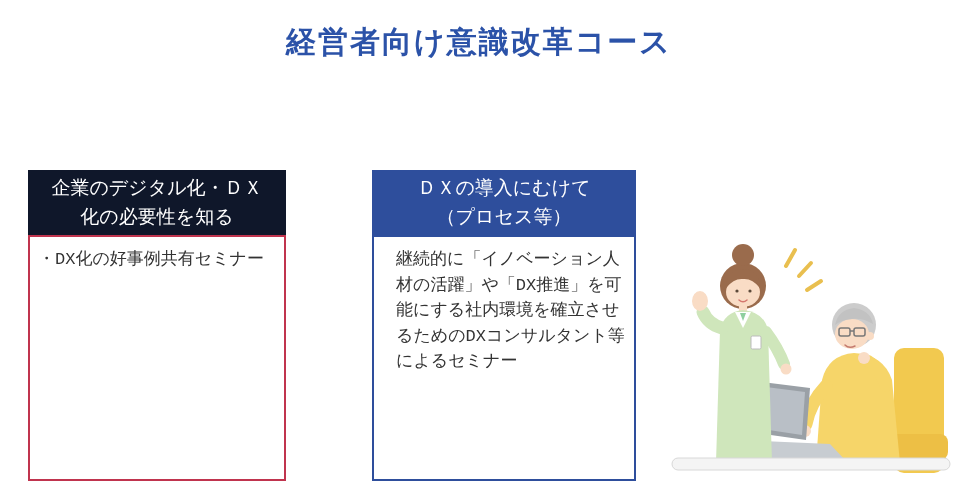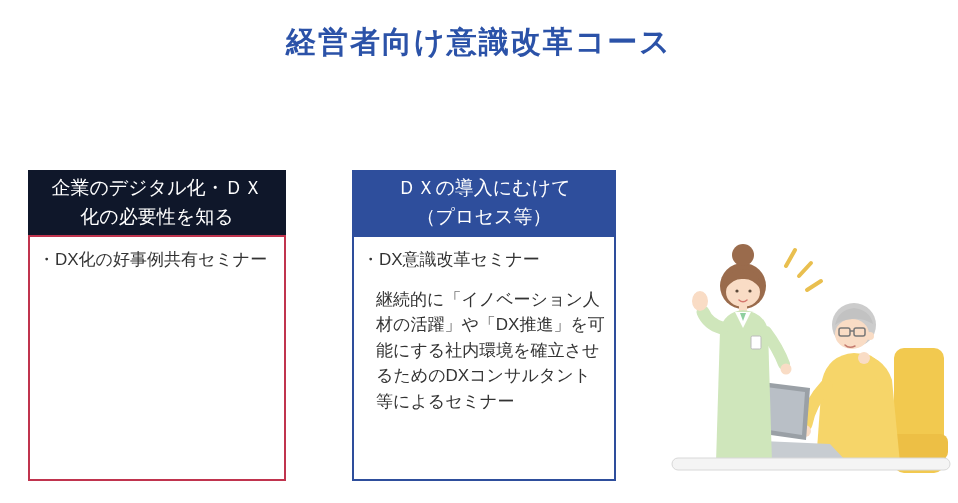--- a/index.html
+++ b/index.html
@@ -37,25 +37,26 @@
   .card-body{
     background:#ffffff;
     border:2px solid;
     box-sizing:border-box;
     padding:10px 8px;
     font-size:17px;
     line-height:1.5;
     color:#333333;
     height:246px;
     overflow:hidden;
+    font-family:Liberation Mono, monospace;
   }
   .card-red{left:28px;width:258px;}
   .card-red .card-header{background:#0f172a;}
   .card-red .card-body{border-color:#c0344e;}
-  .card-blue{left:352px;width:264px;}
+  .card-blue{left:372px;width:264px;}
   .card-blue .card-header{background:#2e4e9c;}
   .card-blue .card-body{border-color:#2e4e9c;}
   .bullet{margin:0 0 14px 0;}
   .para{padding-left:14px;}
   .illustration{
     position:absolute;
     left:658px;top:228px;
     width:300px;height:275px;
   }
 </style>
@@ -71,21 +72,20 @@
 化の必要性を知る</div>
     <div class="card-body">
       <div class="bullet">・DX化の好事例共有セミナー</div>
     </div>
   </div>
 
   <div class="card card-blue">
     <div class="card-header">ＤＸの導入にむけて
 （プロセス等）</div>
     <div class="card-body">
-      <div class="bullet">・DX意識改革セミナー</div>
       <div class="para">継続的に「イノベーション人材の活躍」や「DX推進」を可能にする社内環境を確立させるためのDXコンサルタント等によるセミナー</div>
     </div>
   </div>
 
   <svg class="illustration" viewBox="0 0 300 275" xmlns="http://www.w3.org/2000/svg" aria-hidden="true">
 
     <g>
       <rect x="236" y="120" width="50" height="125" rx="10" fill="#f2c94f"></rect>
       <rect x="228" y="206" width="62" height="26" rx="8" fill="#edbf45"></rect>
     </g>

